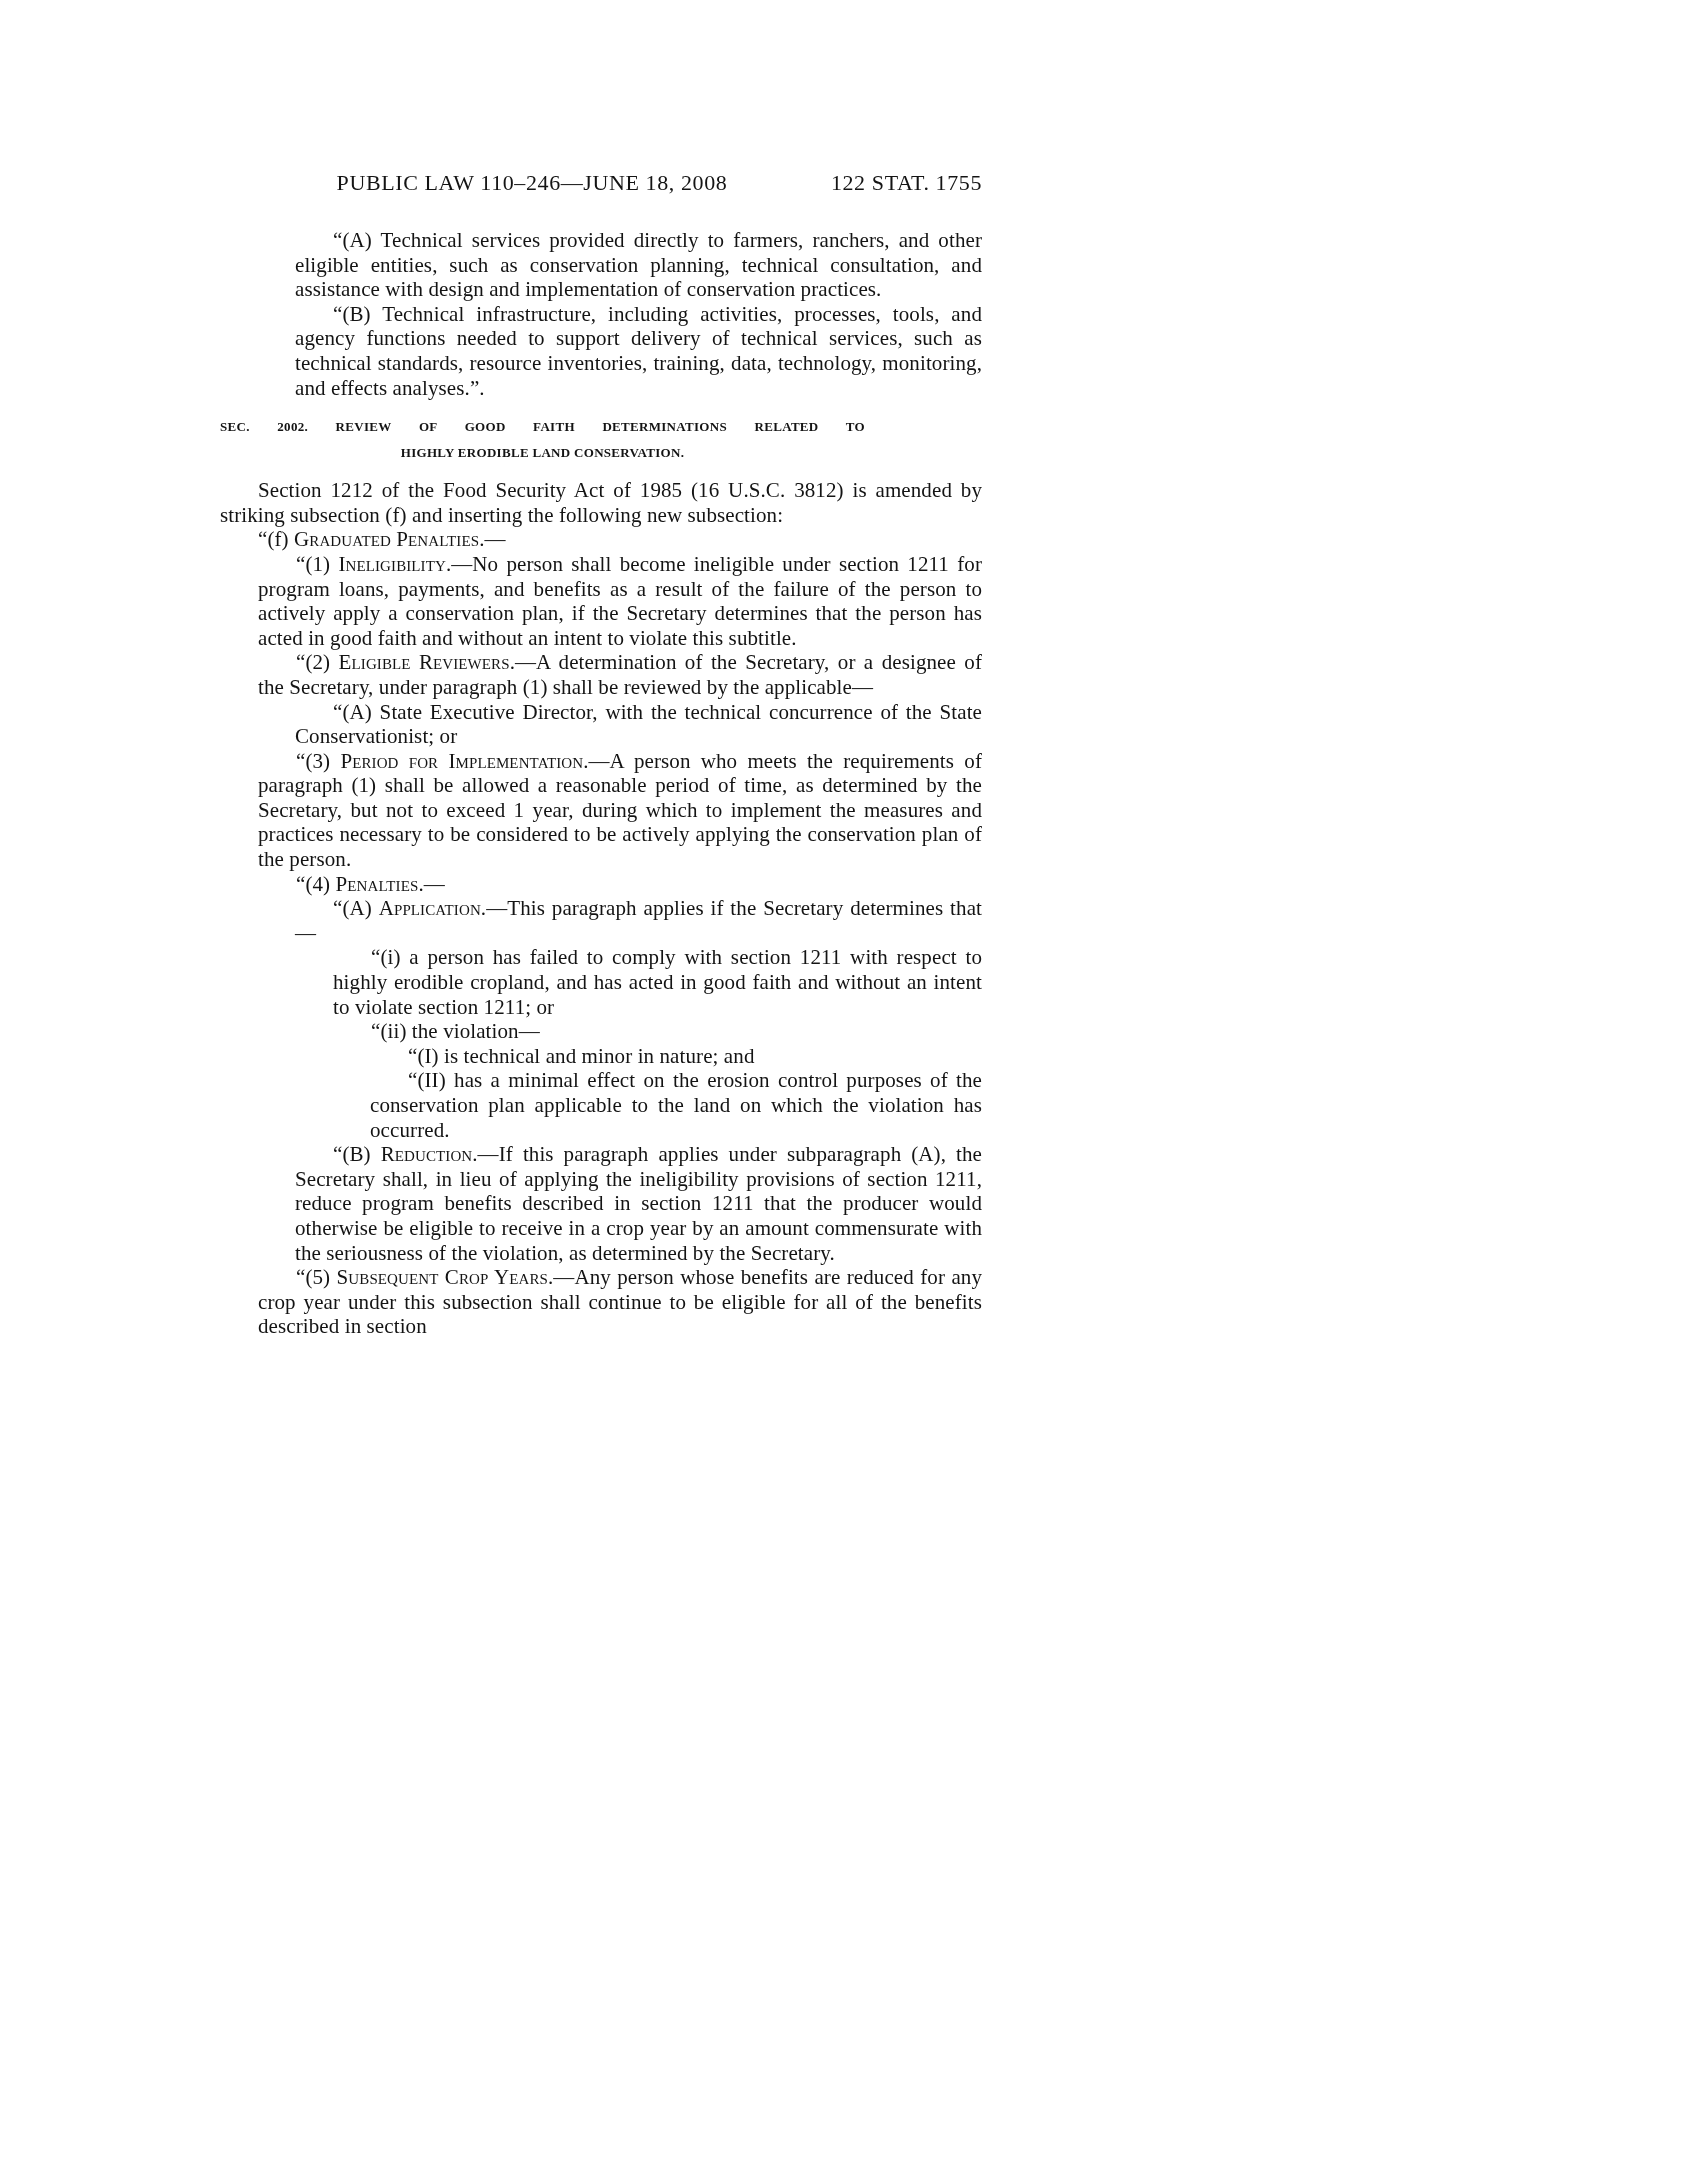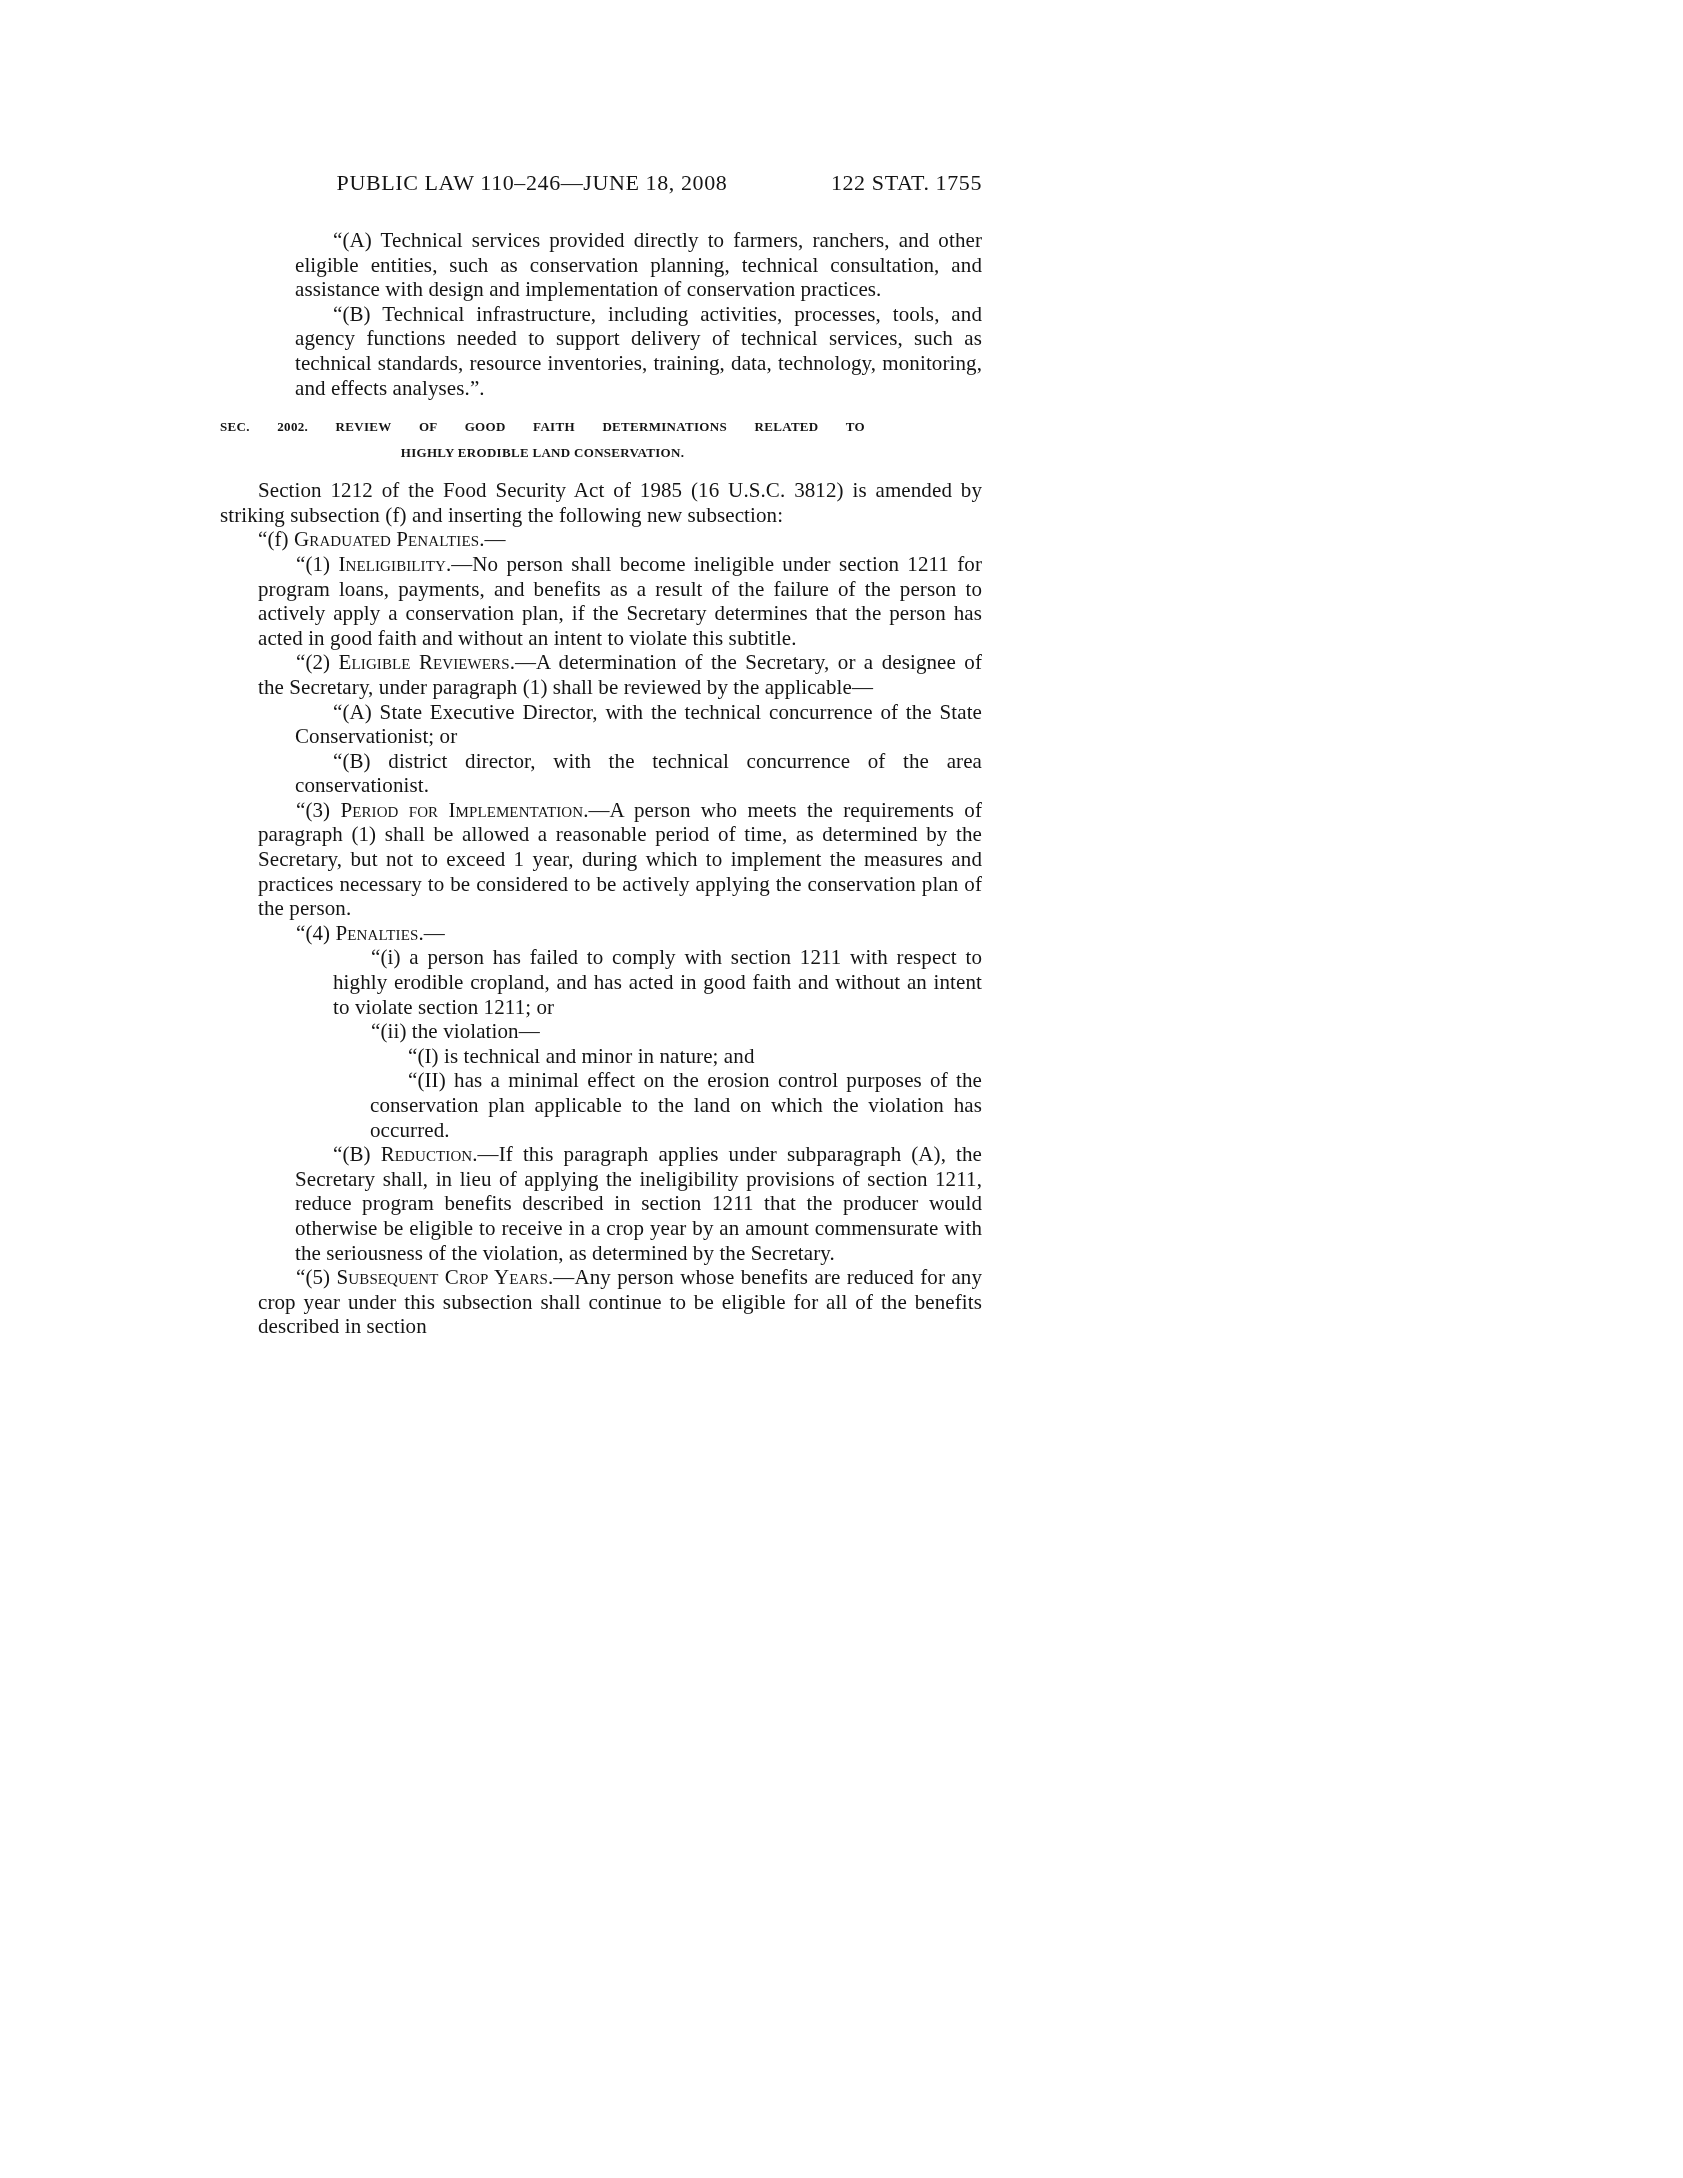--- a/index.html
+++ b/index.html
@@ -86,23 +86,23 @@
         <div class="para ind2"><span class="txt">“(B) Technical infrastructure, including activities, processes, tools, and agency functions needed to support delivery of technical services, such as technical standards, resource inventories, training, data, technology, monitoring, and effects analyses.”.</span></div>
         <div class="sec-heading">
           <div class="hline1">SEC. 2002. REVIEW OF GOOD FAITH DETERMINATIONS RELATED TO</div>
           <div class="hline2">HIGHLY ERODIBLE LAND CONSERVATION.</div>
         </div>
         <div class="para ind0"><span class="txt">Section 1212 of the Food Security Act of 1985 (16 U.S.C. 3812) is amended by striking subsection (f) and inserting the following new subsection:</span></div>
         <div class="para ind0"><span class="txt">“(f) </span><span class="sc">Graduated Penalties</span><span class="txt">.—</span></div>
         <div class="para ind1"><span class="txt">“(1) </span><span class="sc">Ineligibility</span><span class="txt">.—No person shall become ineligible under section 1211 for program loans, payments, and benefits as a result of the failure of the person to actively apply a conservation plan, if the Secretary determines that the person has acted in good faith and without an intent to violate this subtitle.</span></div>
         <div class="para ind1"><span class="txt">“(2) </span><span class="sc">Eligible Reviewers</span><span class="txt">.—A determination of the Secretary, or a designee of the Secretary, under paragraph (1) shall be reviewed by the applicable—</span></div>
         <div class="para ind2"><span class="txt">“(A) State Executive Director, with the technical concurrence of the State Conservationist; or</span></div>
-        <div class="para ind2"><span class="txt">“(B) district director, with the technical concurrence of the area conservationist.</span></div>
         <div class="para ind1"><span class="txt">“(3) </span><span class="sc">Period for Implementation</span><span class="txt">.—A person who meets the requirements of paragraph (1) shall be allowed a reasonable period of time, as determined by the Secretary, but not to exceed 1 year, during which to implement the measures and practices necessary to be considered to be actively applying the conservation plan of the person.</span></div>
         <div class="para ind1"><span class="txt">“(4) </span><span class="sc">Penalties</span><span class="txt">.—</span></div>
+        <div class="para ind2"><span class="txt">“(A) </span><span class="sc">Application</span><span class="txt">.—This paragraph applies if the Secretary determines that—</span></div>
         <div class="para ind3"><span class="txt">“(i) a person has failed to comply with section 1211 with respect to highly erodible cropland, and has acted in good faith and without an intent to violate section 1211; or</span></div>
         <div class="para ind3"><span class="txt">“(ii) the violation—</span></div>
         <div class="para ind4"><span class="txt">“(I) is technical and minor in nature; and</span></div>
         <div class="para ind4"><span class="txt">“(II) has a minimal effect on the erosion control purposes of the conservation plan applicable to the land on which the violation has occurred.</span></div>
         <div class="para ind2"><span class="txt">“(B) </span><span class="sc">Reduction</span><span class="txt">.—If this paragraph applies under subparagraph (A), the Secretary shall, in lieu of applying the ineligibility provisions of section 1211, reduce program benefits described in section 1211 that the producer would otherwise be eligible to receive in a crop year by an amount commensurate with the seriousness of the violation, as determined by the Secretary.</span></div>
         <div class="para ind1"><span class="txt">“(5) </span><span class="sc">Subsequent Crop Years</span><span class="txt">.—Any person whose benefits are reduced for any crop year under this subsection shall continue to be eligible for all of the benefits described in section</span></div>
       </div>
   </div>
 </div>
 

